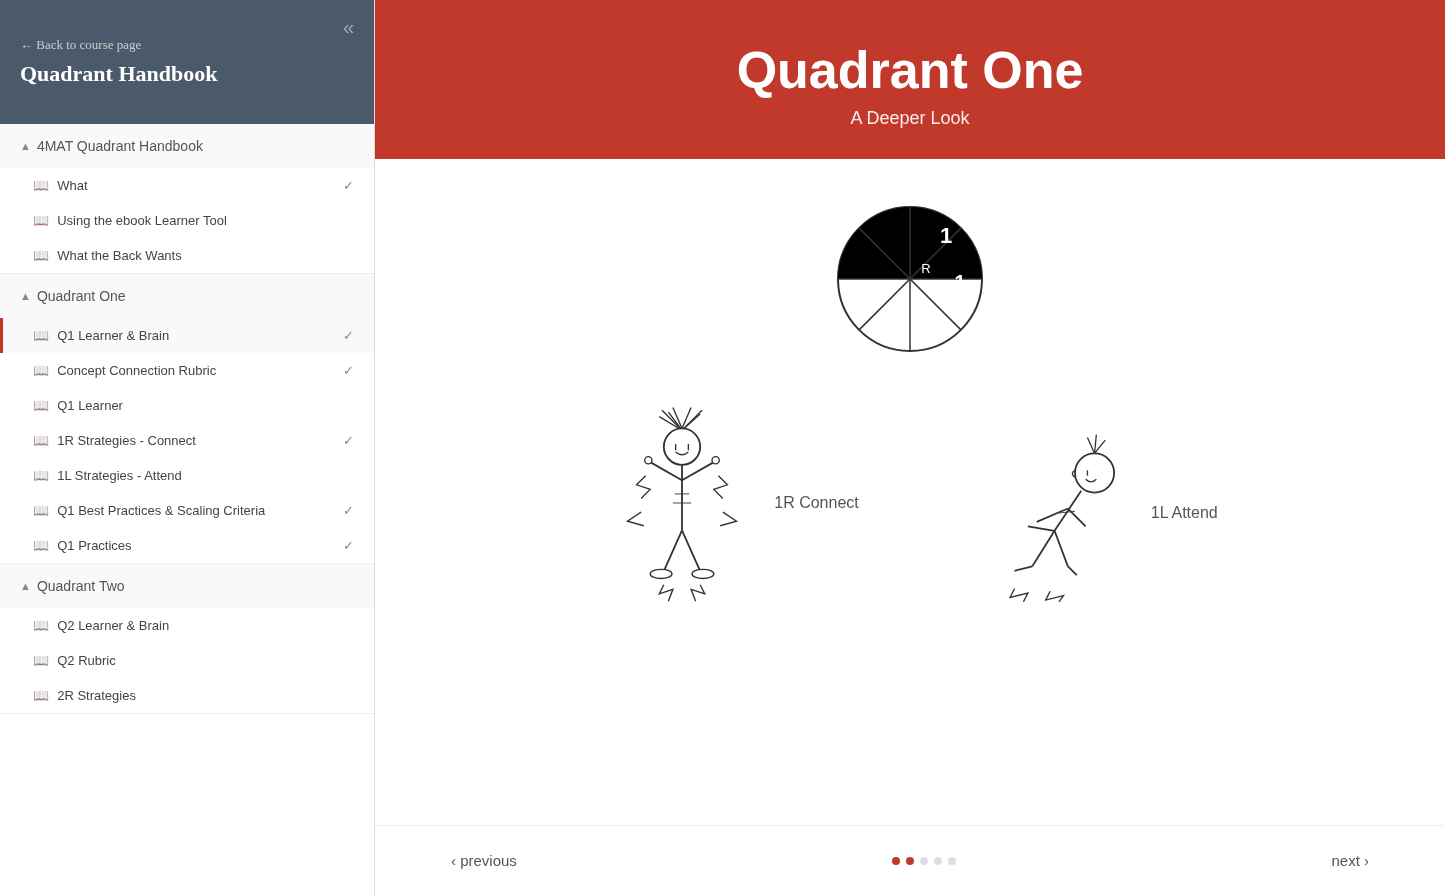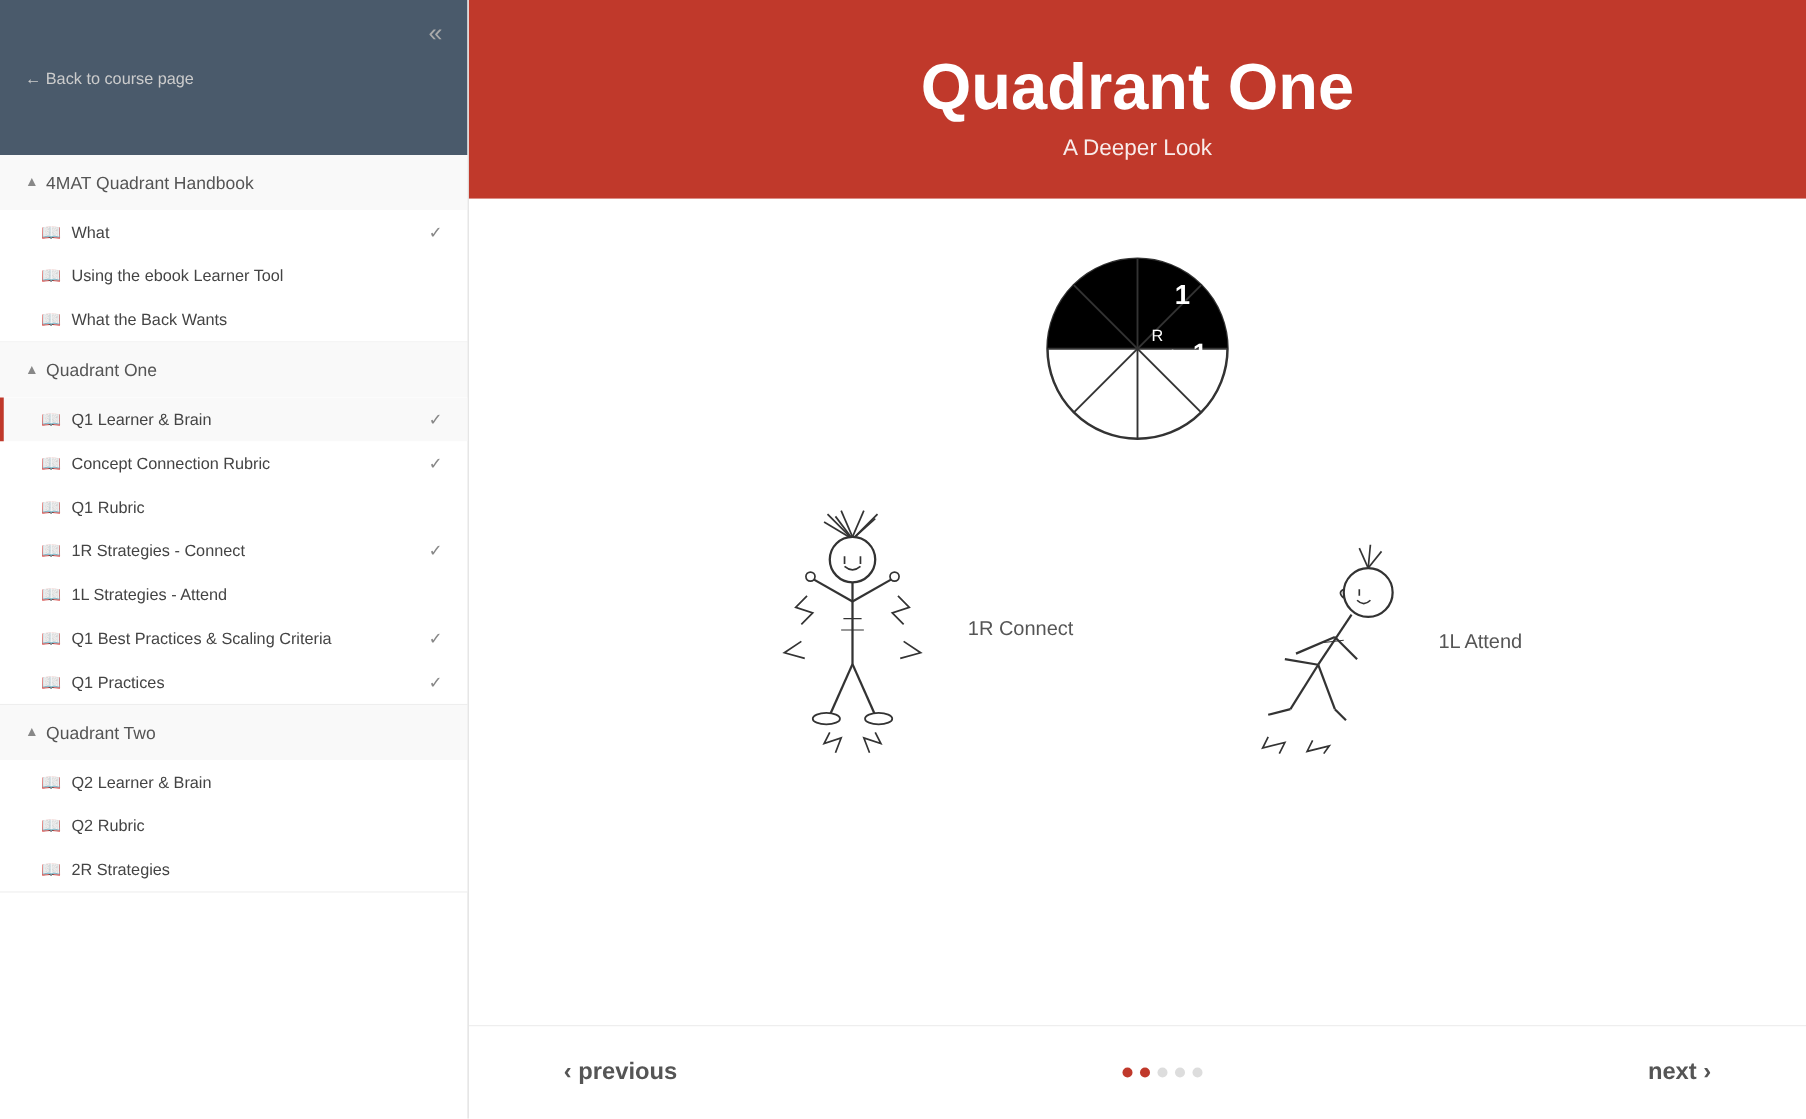--- a/index.html
+++ b/index.html
@@ -21,20 +21,21 @@
       padding: 16px 20px;
       display: flex;
       align-items: center;
       justify-content: space-between;
       min-height: 124px;
     }
     .sidebar-header-content {
       display: flex;
       flex-direction: column;
       gap: 8px;
+      font-family: Liberation Serif, serif;
     }
     .back-link {
       color: #ccc;
       font-size: 13px;
       cursor: pointer;
       display: flex;
       align-items: center;
       gap: 4px;
     }
     .sidebar-title {
@@ -171,25 +172,24 @@
     
     .nav-bar {
       border-top: 1px solid #eee;
       padding: 18px 60px;
       display: flex;
       justify-content: space-between;
       align-items: center;
       background: #fff;
     }
     .nav-btn {
-      font-size: 19px;
+      font-size: 15px;
       color: #555;
       cursor: pointer;
       padding: 8px 16px;
-      font-weight: bold;
     }
 
     
     .page-dots {
       display: flex;
       gap: 6px;
       align-items: center;
     }
     .dot {
       width: 8px;
@@ -201,20 +201,21 @@
       background: #ddd;
     }
   </style>
 </head>
 <body>
 
 <div class="sidebar">
   <div class="sidebar-header">
     <div class="sidebar-header-content">
       <span class="back-link">← Back to course page</span>
+      <span class="sidebar-title">Quadrant Handbook</span>
     </div>
     <span class="collapse-btn">«</span>
   </div>
 
   <div class="sidebar-section">
     <div class="section-header">
       <span class="arrow">▲</span>
       <span>4MAT Quadrant Handbook</span>
     </div>
     <div class="section-items">
@@ -245,21 +246,21 @@
         <span>Q1 Learner &amp; Brain</span>
         <span class="check">✓</span>
       </div>
       <div class="sidebar-item">
         <span class="book-icon">📖</span>
         <span>Concept Connection Rubric</span>
         <span class="check">✓</span>
       </div>
       <div class="sidebar-item">
         <span class="book-icon">📖</span>
-        <span>Q1 Rubric</span>
+        <span>Q1 Learner</span>
       </div>
       <div class="sidebar-item">
         <span class="book-icon">📖</span>
         <span>1R Strategies - Connect</span>
         <span class="check">✓</span>
       </div>
       <div class="sidebar-item">
         <span class="book-icon">📖</span>
         <span>1L Strategies - Attend</span>
       </div>

